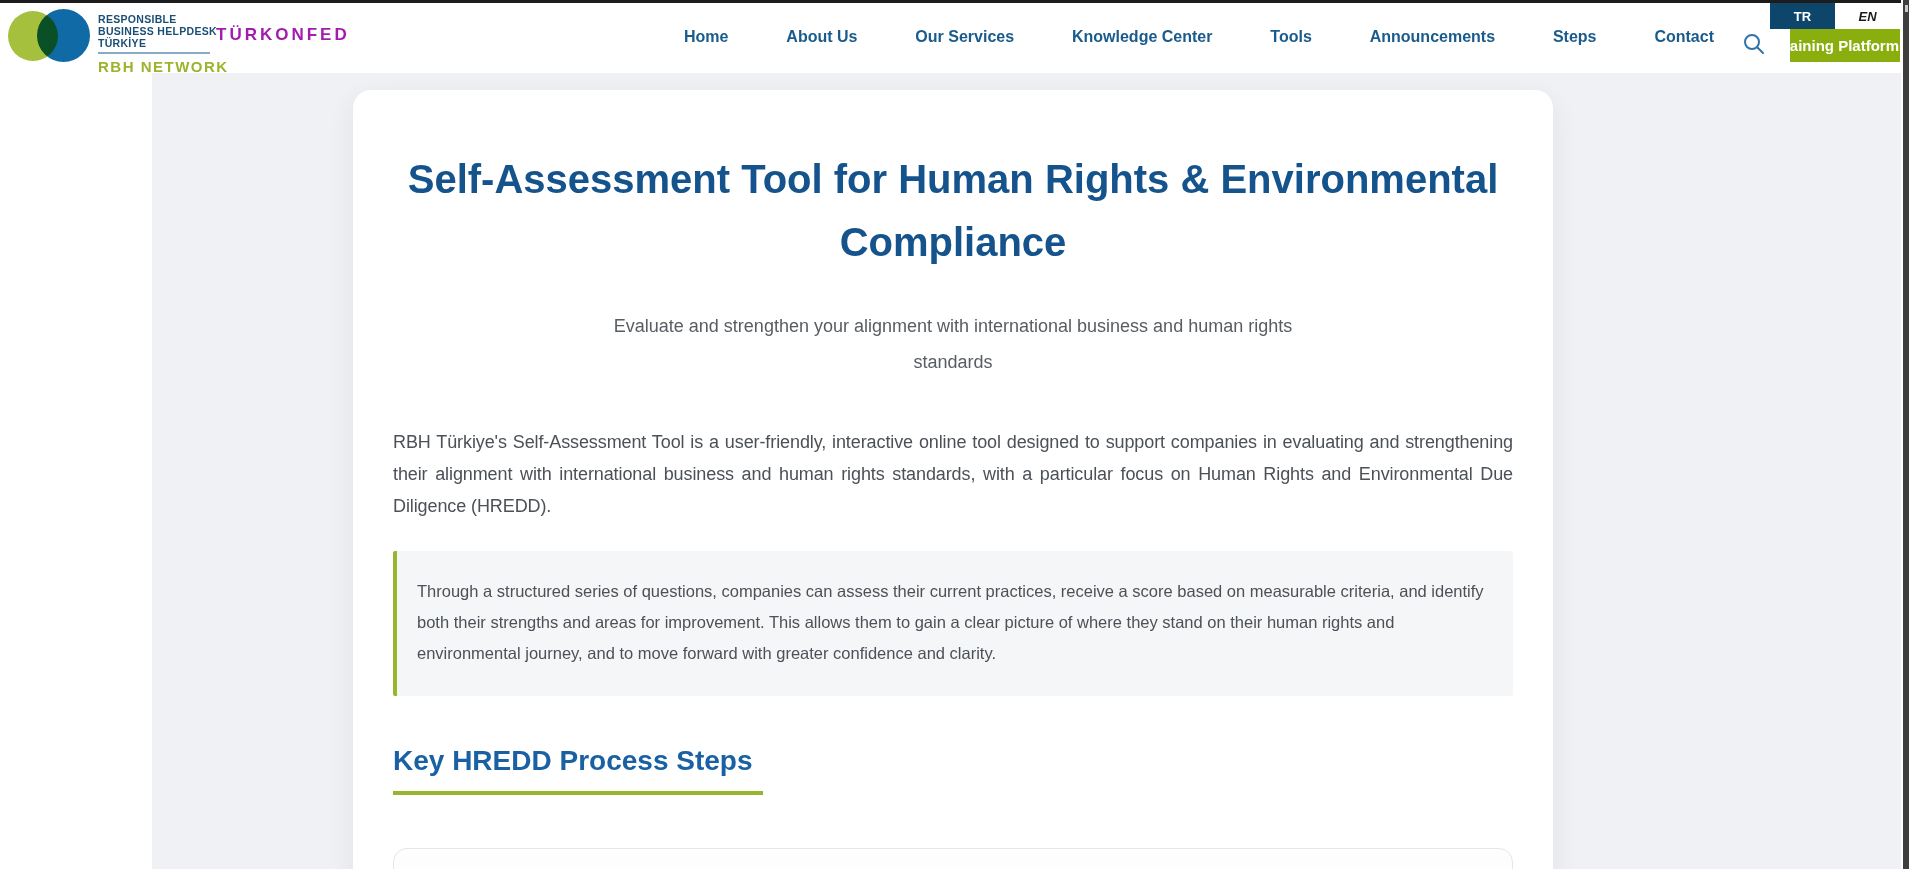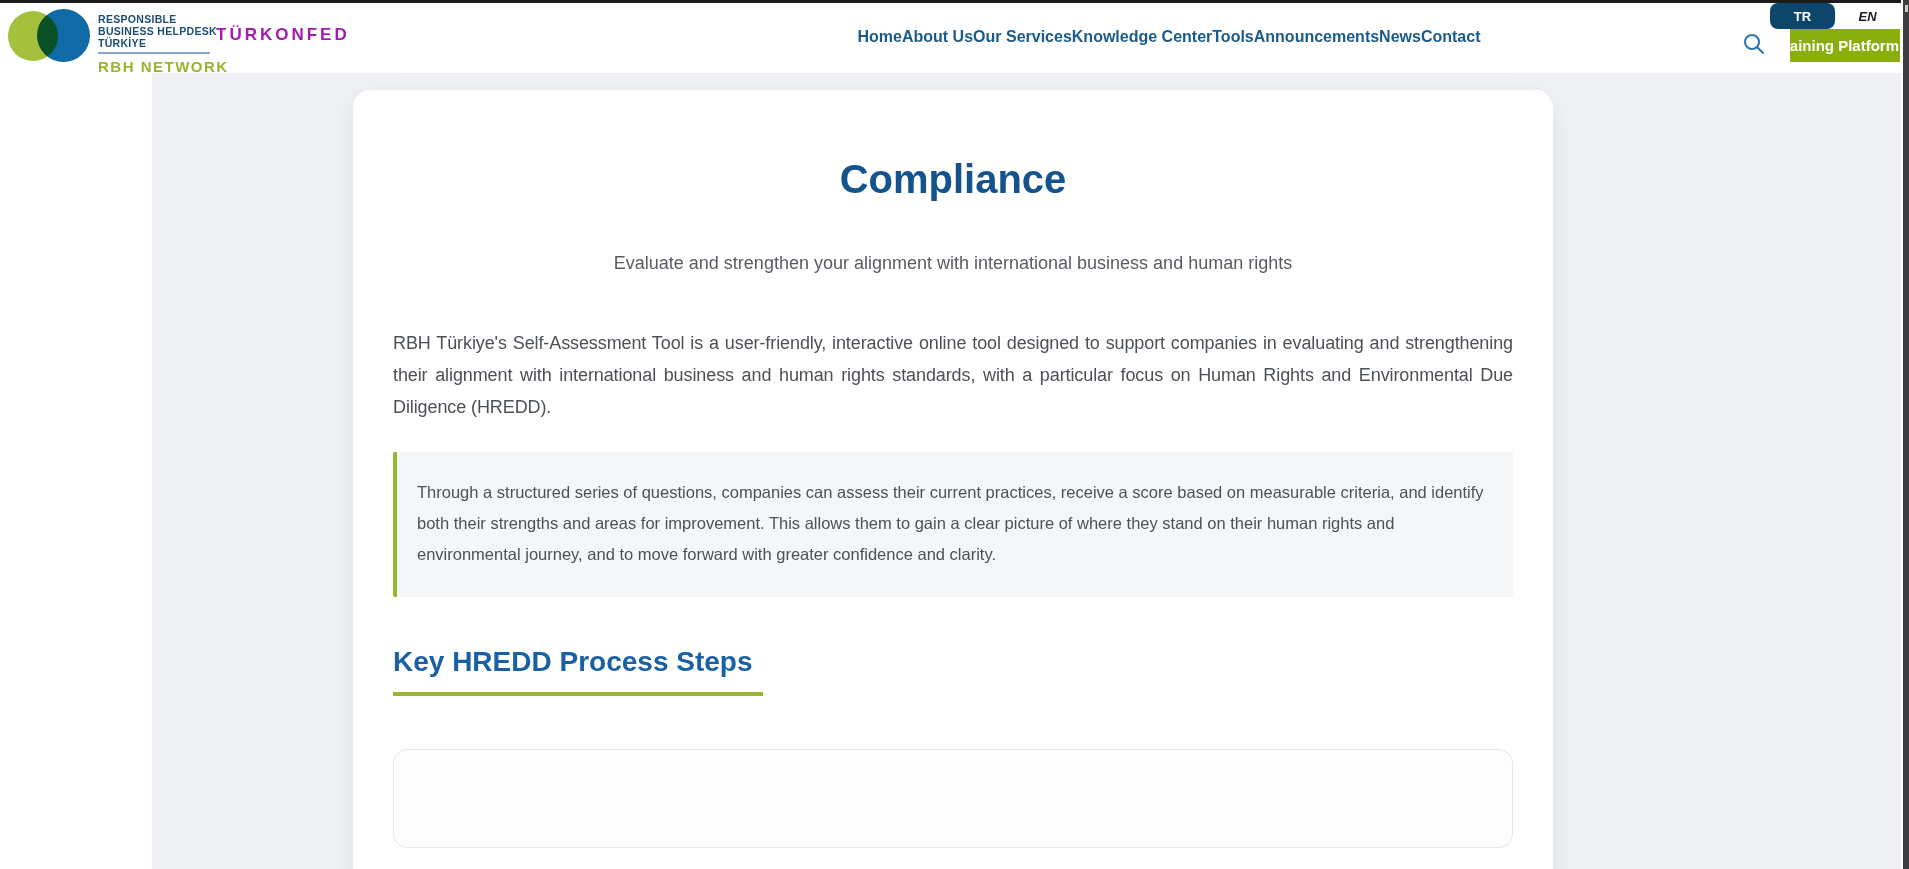--- a/index.html
+++ b/index.html
@@ -14,28 +14,28 @@
   .header { position:absolute; top:0; left:0; width:1909px; height:54px; background:#ffffff; z-index:30; }
   .logo { position:absolute; left:6px; top:0; width:330px; height:73px; cursor:pointer; }
   .circle-green { position:absolute; left:2px; top:11px; width:50px; height:50px; border-radius:50%; background:#a5c03c; }
   .circle-blue  { position:absolute; left:31px; top:9px; width:53px; height:53px; border-radius:50%; background:#0f6aa6; mix-blend-mode:multiply; }
   .logo-text { position:absolute; left:92px; top:13px; }
   .logo-line { font-size:10.5px; line-height:12px; font-weight:bold; color:#1b4e74; letter-spacing:.3px; }
   .logo-sep  { width:112px; height:2px; background:#86abc8; margin:3px 0 4px; }
   .rbh-network { font-size:15px; font-weight:bold; color:#9cb32c; letter-spacing:1.5px; }
   .turkonfed { position:absolute; left:210px; top:25px; font-size:17px; font-weight:bold; color:#a21caf; letter-spacing:3px; }
 
-  .nav { position:absolute; left:654px; top:0; width:1030px; height:73px; display:flex; align-items:center; justify-content:center; }
+  .nav { position:absolute; left:684px; top:0; width:1030px; height:73px; display:flex; align-items:center; justify-content:space-between; }
   .nav-item { font-size:16px; font-weight:bold; color:#1a5b8c; white-space:nowrap; cursor:pointer; }
 
   .search-btn { position:absolute; left:1742px; top:32px; width:24px; height:24px; cursor:pointer; }
 
   .lang-block { position:absolute; left:1770px; top:3px; width:130px; z-index:40; }
   .lang-row { display:flex; height:26px; }
-  .lang-tab { flex:1; display:flex; align-items:center; justify-content:center; font-size:13px; font-weight:bold; cursor:pointer;border-radius:8px; }
+  .lang-tab { flex:1; display:flex; align-items:center; justify-content:center; font-size:13px; font-weight:bold; cursor:pointer; }
   .lang-tr { background:#0e466b; color:#ffffff; }
   .lang-en { background:#ffffff; color:#1c1c1c;font-style:italic; }
   .training-btn { height:33px; background:#89ae0e; color:#ffffff; display:flex; align-items:center; justify-content:center; gap:9px; font-size:15px; font-weight:bold; cursor:pointer; white-space:nowrap;margin-left:20px; }
   .training-chevron { color:#17496f; font-size:19px; font-weight:bold; line-height:1; }
 
   
   .bg-panel { position:absolute; left:152px; top:73px; width:1750px; height:796px; background:#eff1f4; z-index:1; }
   .card { position:absolute; left:353px; top:90px; width:1200px; height:920px; background:#ffffff;
           border-radius:18px; box-shadow:0 8px 28px rgba(30,45,70,.07); padding:50px 40px 0; z-index:10; }
 
@@ -71,21 +71,21 @@
     <div class="turkonfed">TÜRKONFED</div>
   </div>
 
   <nav class="nav">
     <span class="nav-item">Home</span>
     <span class="nav-item">About Us</span>
     <span class="nav-item">Our Services</span>
     <span class="nav-item">Knowledge Center</span>
     <span class="nav-item">Tools</span>
     <span class="nav-item">Announcements</span>
-    <span class="nav-item">News</span>
+    <span class="nav-item">Steps</span>
     <span class="nav-item">Contact</span>
   </nav>
 
   <span class="search-btn">
     <svg width="24" height="24" viewBox="0 0 24 24" fill="none">
       <circle cx="10" cy="10" r="7" stroke="#2e74a8" stroke-width="2"></circle>
       <line x1="15.5" y1="15.5" x2="21" y2="21" stroke="#2e74a8" stroke-width="2" stroke-linecap="round"></line>
     </svg>
   </span>
 
@@ -98,25 +98,27 @@
       <span>Training Platform</span>
       <span class="training-chevron">›</span>
     </div>
   </div>
 </header>
 
 <div class="bg-panel"></div>
 
 <main class="card">
   <h1 class="page-title">
+    <div>Self-Assessment Tool for Human Rights &amp; Environmental</div>
     <div>Compliance</div>
   </h1>
 
   <div class="subtitle">
     <div>Evaluate and strengthen your alignment with international business and human rights</div>
+    <div>standards</div>
   </div>
 
   <p class="intro">RBH Türkiye's Self-Assessment Tool is a user-friendly, interactive online tool designed to support companies in evaluating and strengthening their alignment with international business and human rights standards, with a particular focus on Human Rights and Environmental Due Diligence (HREDD).</p>
 
   <div class="callout">Through a structured series of questions, companies can assess their current practices, receive a score based on measurable criteria, and identify both their strengths and areas for improvement. This allows them to gain a clear picture of where they stand on their human rights and environmental journey, and to move forward with greater confidence and clarity.</div>
 
   <h2 class="section-heading">Key HREDD Process Steps</h2>
   <div class="section-underline"></div>
 
   <section class="steps-card">

